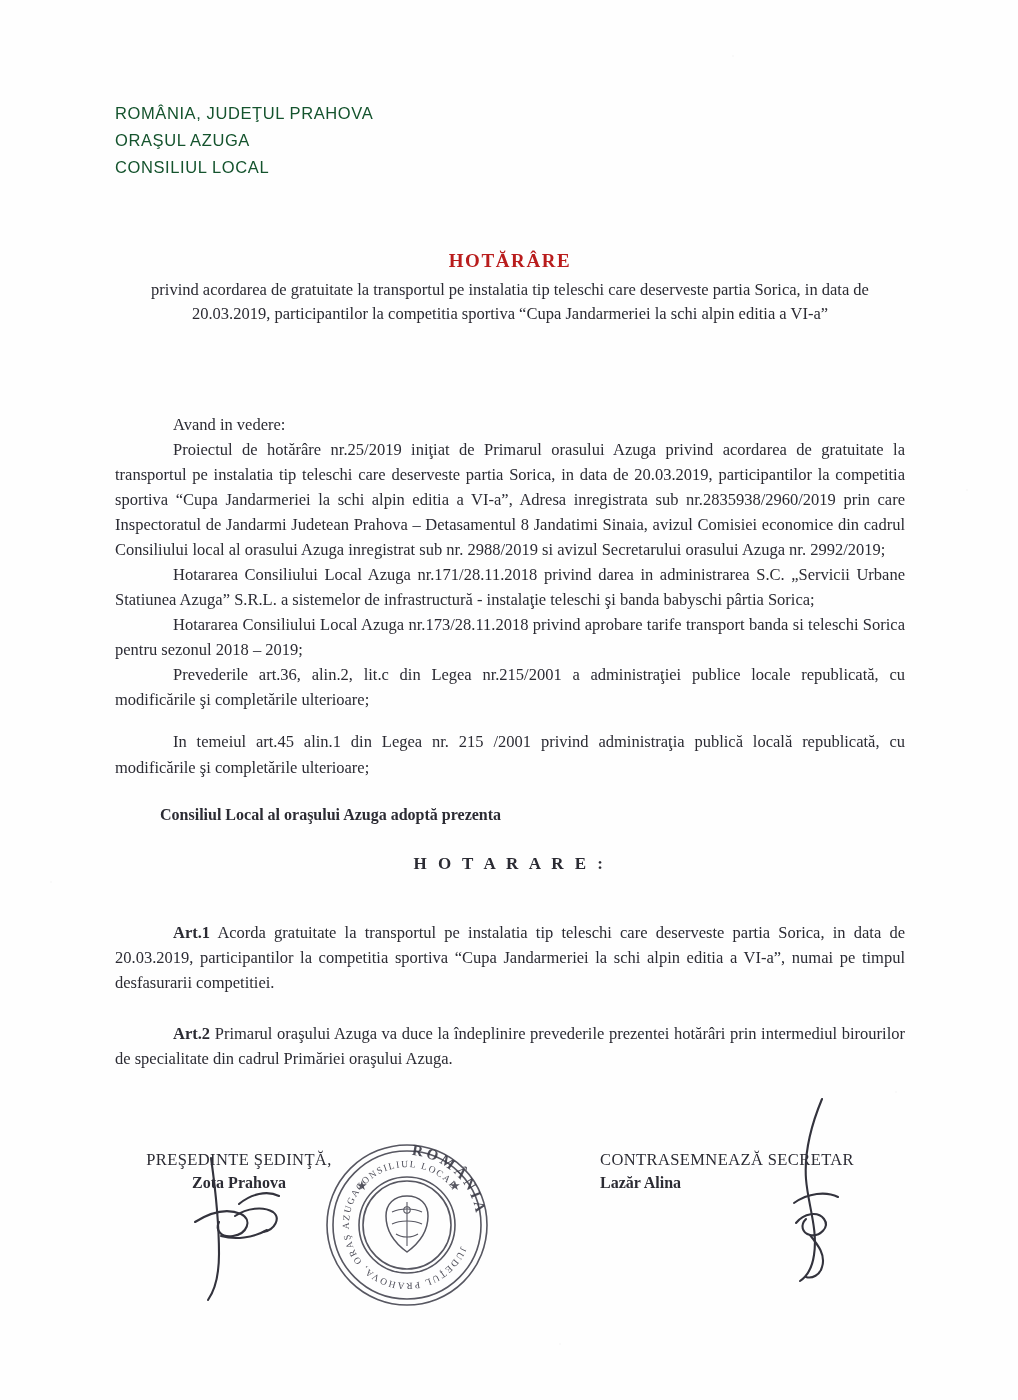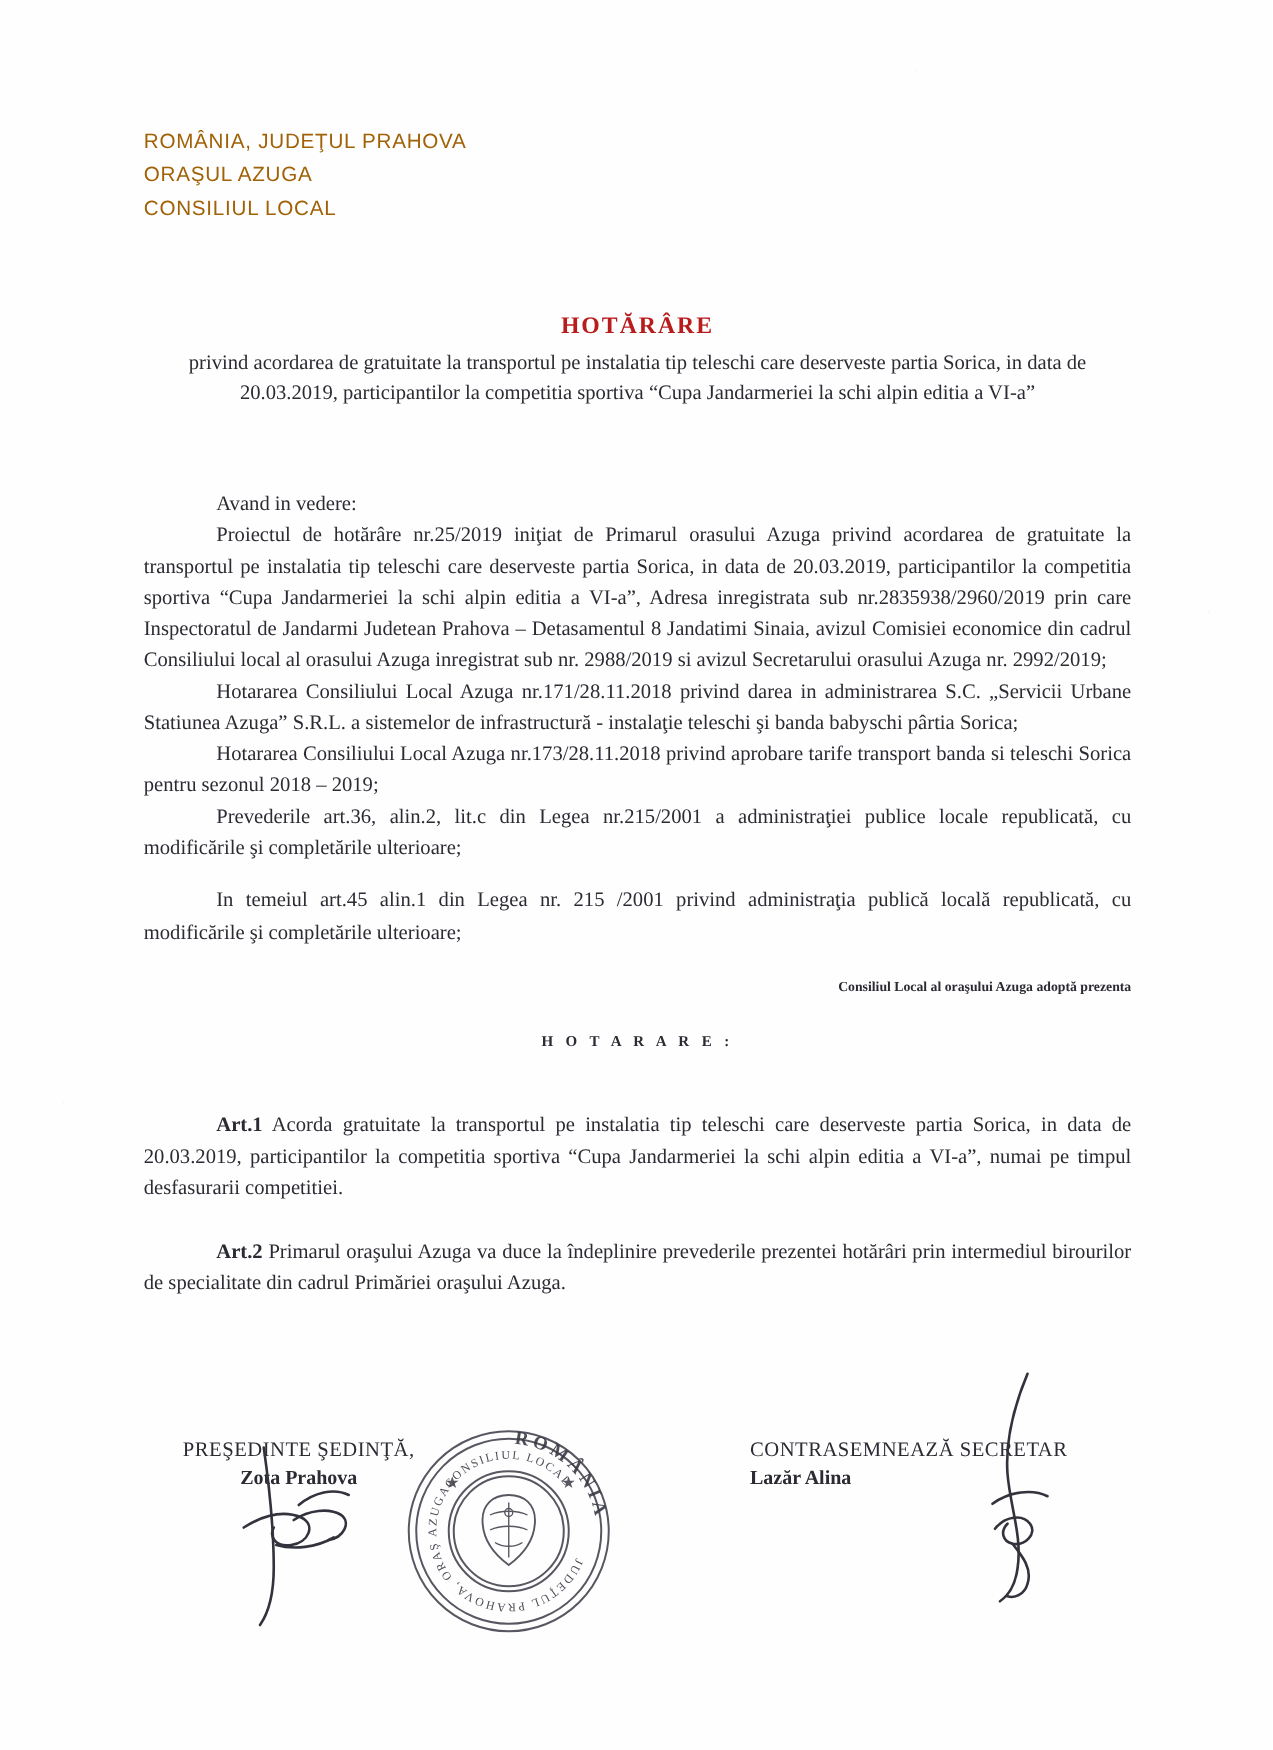--- a/index.html
+++ b/index.html
@@ -41,21 +41,21 @@
     left: 115px;
     top: 100px;
     width: 790px;
   }
 
   .letterhead {
     font-family: "Liberation Sans", sans-serif;
     font-size: 16.5px;
     letter-spacing: 0.6px;
     line-height: 1.65;
-    color: #a16207;
+    color: #14532d;
   }
 
   .doc-title {
     margin-top: 68px;
     text-align: center;
     font-family: "Liberation Serif", serif;
     font-size: 19px;
     font-weight: bold;
     letter-spacing: 1.6px;
     color: #b91c1c;
@@ -63,47 +63,47 @@
 
   .doc-subtitle {
     margin-top: 6px;
     text-align: center;
     font-size: 16.5px;
     line-height: 1.45;
     color: #2b2b33;
   }
 
   .body-block {
-    margin-top: 64px;
+    margin-top: 86px;
     font-size: 16.5px;
     line-height: 1.52;
     text-align: justify;
     color: #2b2b33;
   }
 
   .para {
     margin: 0;
     text-indent: 58px;
   }
   .para.gap { margin-top: 17px; }
 
   .bold { font-weight: bold; }
 
   .adopta {
     margin-top: 26px;
     margin-left: 45px;
-    font-size: 11px;
-    font-weight: bold;
-    text-align: right;
+    font-size: 16px;
+    font-weight: bold;
+    text-align: left;
   }
 
   .hot-heading {
     margin-top: 30px;
     text-align: center;
-    font-size: 12px;
+    font-size: 17px;
     font-weight: bold;
     letter-spacing: 3.5px;
   }
 
   .art-block { margin-top: 46px; }
   .art-block.second { margin-top: 26px; }
 
   
   .sign-row {
     position: absolute;

